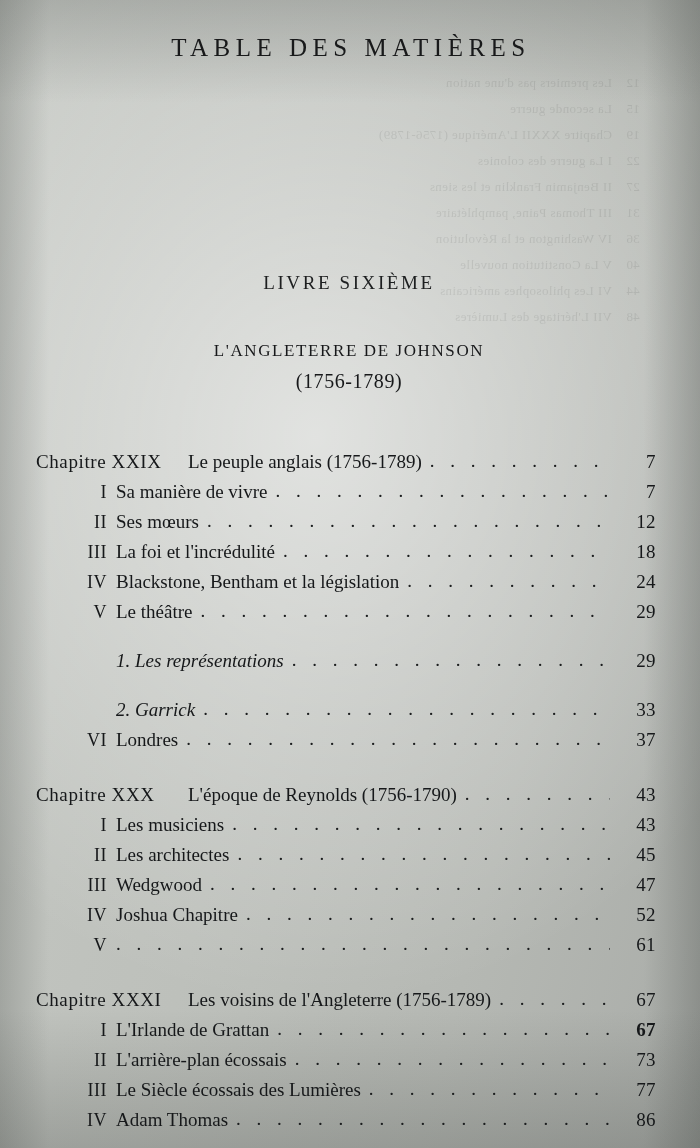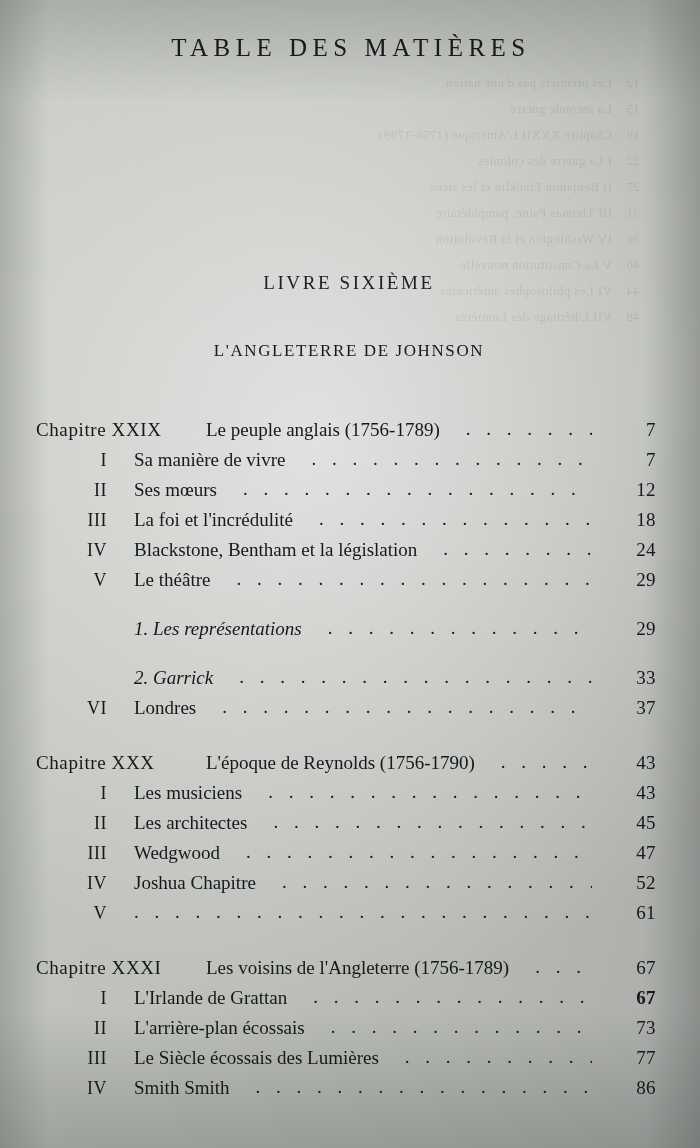--- a/index.html
+++ b/index.html
@@ -100,21 +100,20 @@
   .chapter-block { margin-bottom: 0; }
   .gap { height: 25px; }
 
   .row {
     display: flex;
     align-items: baseline;
     font-size: 19px;
     color: #16181a;
     line-height: 30px;
     white-space: nowrap;
-    gap: 18px;
   }
   .row .lead-num {
     width: 80px;
     flex: 0 0 80px;
     text-align: right;
     padding-right: 9px;
     font-size: 18px;
     letter-spacing: 0.5px;
     box-sizing: border-box;
   }
@@ -207,20 +206,21 @@
         <span>VII L'héritage des Lumières</span>
       </div>
   </div>
 
   <div class="content">
 
     <div class="doc-title">TABLE DES MATIÈRES</div>
 
     <div class="book-label">LIVRE SIXIÈME</div>
     <div class="book-title">L'ANGLETERRE DE JOHNSON</div>
+    <div class="book-years">(1756-1789)</div>
 
     <div class="toc">
 
       <div class="chapter-block">
         <div class="row chapter">
           <span class="lead-num">Chapitre XXIX</span>
           <span class="label">Le peuple anglais (1756-1789)</span>
           <span class="dots">. . . . . . . . . . . . . . . . . . . . . . . . . . . . . . . . . . . . . .</span>
           <span class="pg">7</span>
         </div>
@@ -337,21 +337,21 @@
           <span class="pg">73</span>
         </div>
         <div class="row">
           <span class="lead-num">III</span>
           <span class="label">Le Siècle écossais des Lumières</span>
           <span class="dots">. . . . . . . . . . . . . . . . . . . . . . . . . . . . . . . . . . . . . .</span>
           <span class="pg">77</span>
         </div>
         <div class="row">
           <span class="lead-num">IV</span>
-          <span class="label">Smith Smith</span>
+          <span class="label">Adam Thomas</span>
           <span class="dots">. . . . . . . . . . . . . . . . . . . . . . . . . . . . . . . . . . . . . .</span>
           <span class="pg">86</span>
         </div>
       </div>
 
     </div>
 
 
   </div>
 </div>

